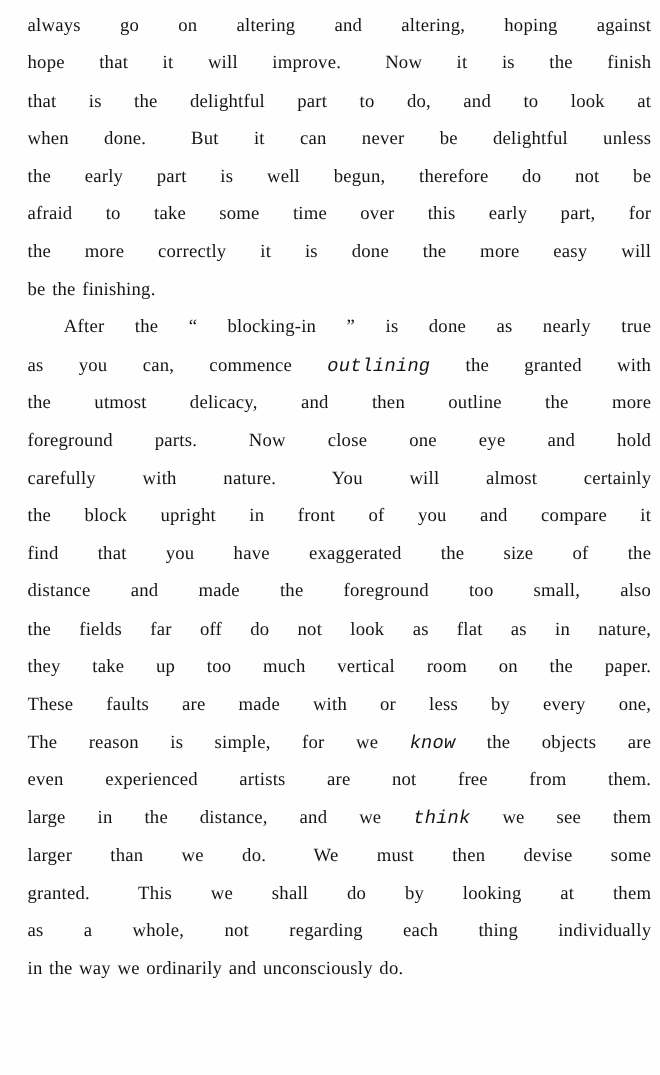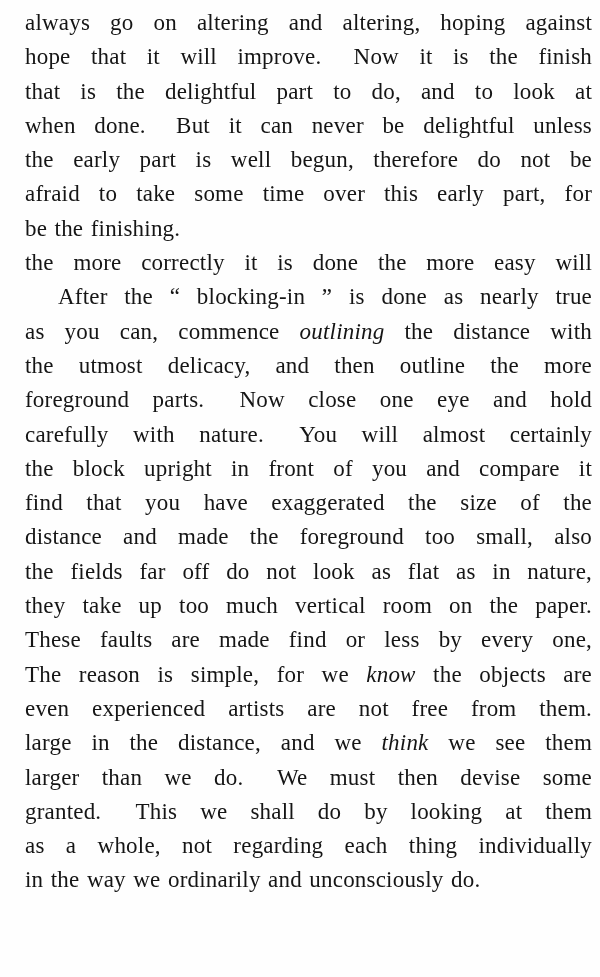--- a/index.html
+++ b/index.html
@@ -8,67 +8,67 @@
     background: #ffffff;
     overflow: hidden;
   }
   .page {
     width: 600px; height: 977px;
     box-sizing: border-box;
     padding: 6px 8px 0 25px;
     background: #fefefe;
     overflow: hidden;
     font-family: "Liberation Serif", "DejaVu Serif", serif;
-    font-size: 23px;
+    font-size: 17px;
     color: #151515;
     letter-spacing: 0.2px;
     word-spacing: 1.5px;
   }
   .paragraph { margin: 0; padding: 0; }
   .line {
     height: 34.3px;
     line-height: 34.3px;
     text-align: justify;
     text-align-last: justify;
     overflow: hidden;
   }
   .line.lastline {
     text-align: left;
     text-align-last: left;
   }
   .line.indent { padding-left: 33px; }
-  .seg-italic { font-style: italic; }
+  .seg-italic { font-style: italic; font-family: Liberation Mono, monospace; }
 </style>
 </head>
 <body>
 
 <div class="page">
   <div id="text-block">
       <div class="paragraph">
         <div class="line"><span class="seg">always go on altering and altering, hoping against</span></div>
         <div class="line"><span class="seg">hope that it will improve.  Now it is the finish</span></div>
         <div class="line"><span class="seg">that is the delightful part to do, and to look at</span></div>
         <div class="line"><span class="seg">when done.  But it can never be delightful unless</span></div>
         <div class="line"><span class="seg">the early part is well begun, therefore do not be</span></div>
         <div class="line"><span class="seg">afraid to take some time over this early part, for</span></div>
+        <div class="line"><span class="seg">the more correctly it is done the more easy will</span></div>
         <div class="line lastline"><span class="seg">be the finishing.</span></div>
-        <div class="line"><span class="seg">the more correctly it is done the more easy will</span></div>
       </div>
       <div class="paragraph">
         <div class="line indent"><span class="seg">After the “ blocking-in ” is done as nearly true</span></div>
-        <div class="line"><span class="seg">as you can, commence </span><em class="seg-italic">outlining</em><span class="seg"> the distance with</span></div>
+        <div class="line"><span class="seg">as you can, commence </span><em class="seg-italic">outlining</em><span class="seg"> the granted with</span></div>
         <div class="line"><span class="seg">the utmost delicacy, and then outline the more</span></div>
         <div class="line"><span class="seg">foreground parts.  Now close one eye and hold</span></div>
         <div class="line"><span class="seg">carefully with nature.  You will almost certainly</span></div>
         <div class="line"><span class="seg">the block upright in front of you and compare it</span></div>
         <div class="line"><span class="seg">find that you have exaggerated the size of the</span></div>
         <div class="line"><span class="seg">distance and made the foreground too small, also</span></div>
         <div class="line"><span class="seg">the fields far off do not look as flat as in nature,</span></div>
         <div class="line"><span class="seg">they take up too much vertical room on the paper.</span></div>
-        <div class="line"><span class="seg">These faults are made find or less by every one,</span></div>
+        <div class="line"><span class="seg">These faults are made with or less by every one,</span></div>
         <div class="line"><span class="seg">The reason is simple, for we </span><em class="seg-italic">know</em><span class="seg"> the objects are</span></div>
         <div class="line"><span class="seg">even experienced artists are not free from them.</span></div>
         <div class="line"><span class="seg">large in the distance, and we </span><em class="seg-italic">think</em><span class="seg"> we see them</span></div>
         <div class="line"><span class="seg">larger than we do.  We must then devise some</span></div>
         <div class="line"><span class="seg">granted.  This we shall do by looking at them</span></div>
         <div class="line"><span class="seg">as a whole, not regarding each thing individually</span></div>
         <div class="line lastline"><span class="seg">in the way we ordinarily and unconsciously do.</span></div>
       </div>
     </div>
 </div>

